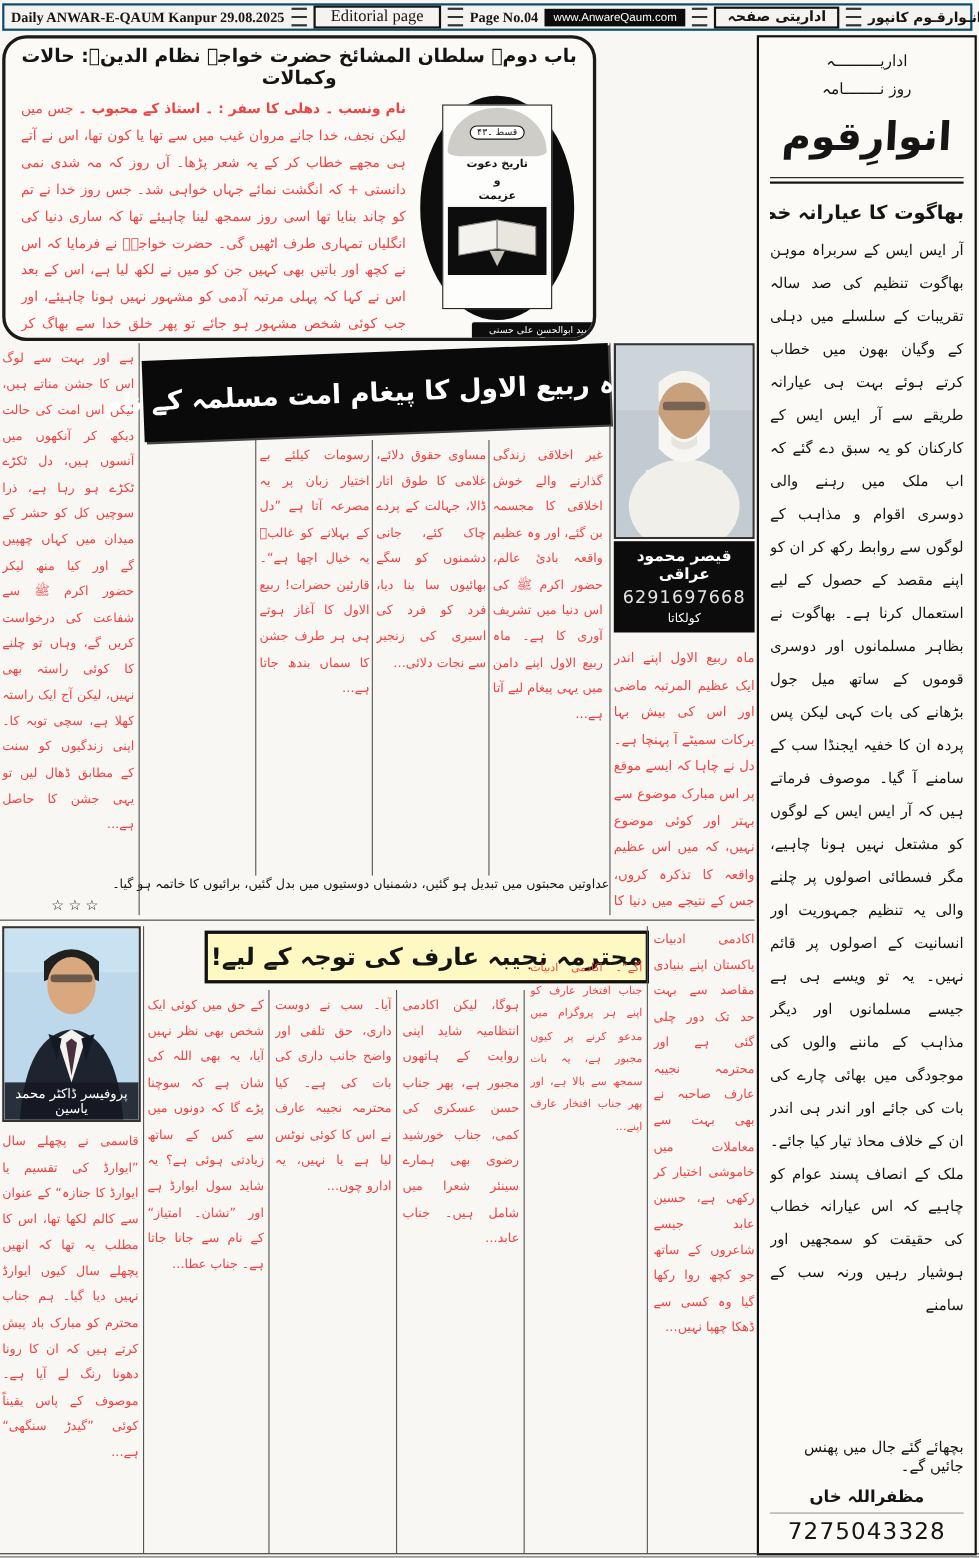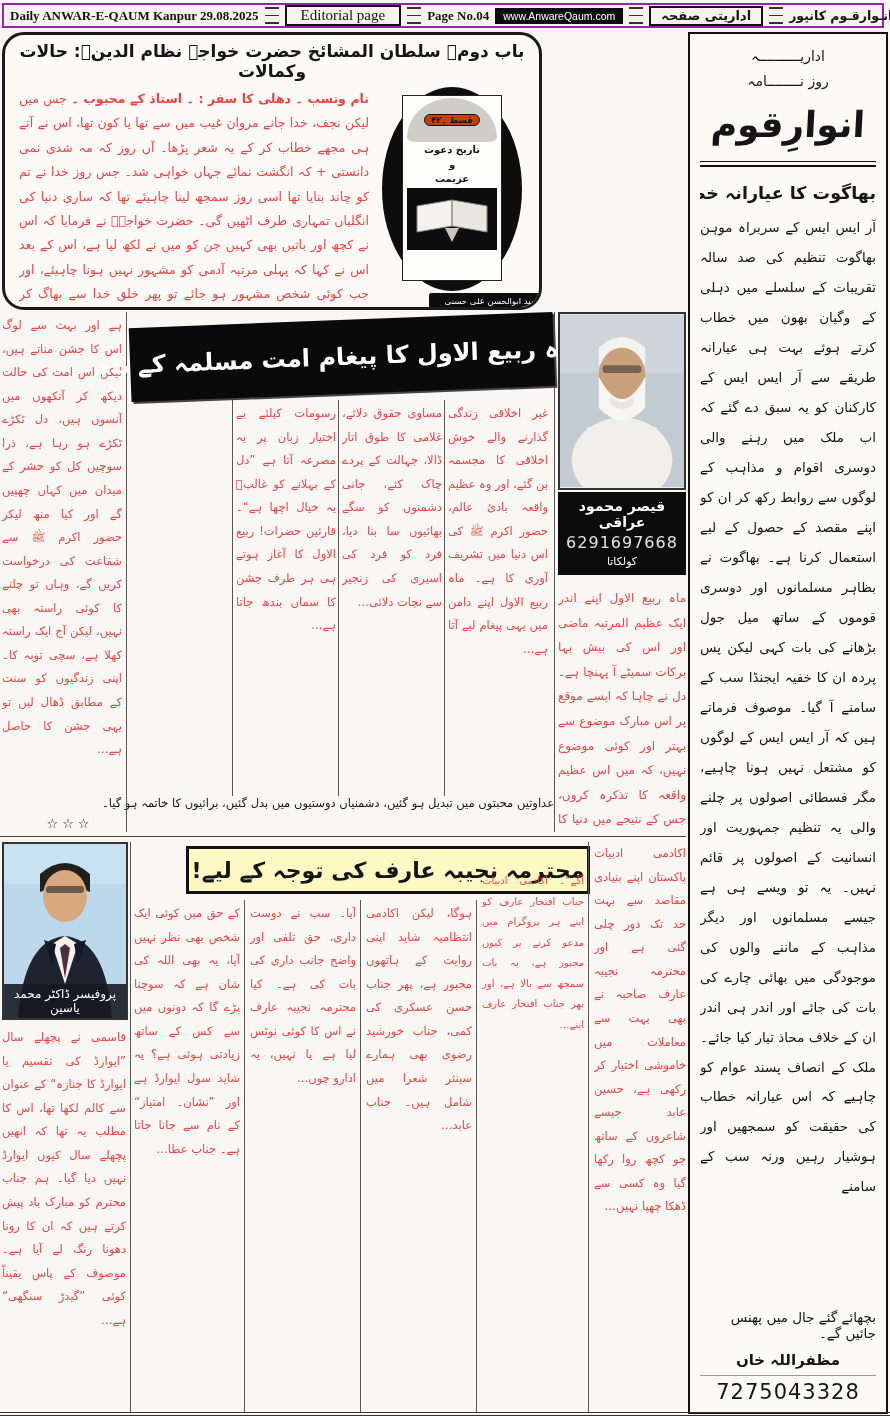--- a/index.html
+++ b/index.html
@@ -6,21 +6,21 @@
   .page{position:relative;width:890px;height:1416px;background:#f8f7f3;overflow:hidden;
         font-family:"DejaVu Sans",sans-serif;color:#151515;}
   .abs{position:absolute;}
   .urdu{direction:rtl;font-family:"DejaVu Sans",sans-serif;}
   .eng{font-family:"Liberation Serif",serif;}
   .col{text-align:justify;overflow:hidden;line-height:2.05;color:#ef4444;}
   .vline{width:1px;background:#555;}
   .hline{height:1px;background:#444;}
 
   
-  .hdr{left:2px;top:3px;width:882px;height:25px;border:2px solid #a21caf;background:#f4f3ef;
+  .hdr{left:2px;top:3px;width:882px;height:25px;border:2px solid #0c4a6e;background:#f4f3ef;
        display:flex;align-items:center;gap:6px;padding:0 6px;box-sizing:border-box;}
   .hdr-sep{width:14px;height:13px;border-top:2px solid #333;border-bottom:2px solid #333;
            background:linear-gradient(#f4f3ef 45%,#333 45%,#333 55%,#f4f3ef 55%);flex:0 0 auto;}
   .hdr-brand{font-weight:bold;font-size:13px;white-space:nowrap;}
   .hdr-box{border:2px solid #111;padding:0 14px;font-size:15px;white-space:nowrap;line-height:17px;}
   .hdr-page{font-weight:bold;font-size:13px;white-space:nowrap;}
   .hdr-web{background:#0c0c0c;color:#fff;font-size:10.5px;padding:2px 8px;white-space:nowrap;
            font-family:"Liberation Sans",sans-serif;}
   .hdr-sec{border:2px solid #111;padding:0 10px;font-weight:bold;font-size:13px;white-space:nowrap;line-height:16px;}
   .hdr-paper{font-size:12.5px;font-weight:bold;white-space:nowrap;}
@@ -44,21 +44,21 @@
            background:#fbfaf6;box-sizing:border-box;padding:6px 14px 8px;overflow:hidden;}
   .feature-h{text-align:center;font-weight:bold;font-size:17px;margin-bottom:6px;}
   .feature-body{font-size:12.5px;line-height:1.95;text-align:justify;}
   .feature-lead{font-weight:bold;}
   .feature-art{float:right;width:146px;height:232px;margin-left:10px;position:relative;}
   .art-ellipse{position:absolute;left:3px;top:0;width:140px;height:204px;background:#0d0d0d;border-radius:50%;}
   .art-panel{position:absolute;left:23px;top:8px;width:100px;height:186px;background:#fdfdfb;
              border:1px solid #222;box-sizing:border-box;overflow:hidden;text-align:center;}
   .art-dome{height:44px;background:#cfcdc7;border-radius:50% 50% 12% 12%/90% 90% 10% 10%;
             display:flex;align-items:center;justify-content:center;margin:2px 4px 0;}
-  .art-ep{background:#c2410c;border:1.5px solid #111;border-radius:9px;font-size:8.5px;padding:0 6px;font-weight:bold;}
+  .art-ep{background:#ffffff;border:1.5px solid #111;border-radius:9px;font-size:8.5px;padding:0 6px;font-weight:normal;}
   .art-title{font-weight:bold;font-size:10px;line-height:1.25;margin-top:2px;}
   .art-book{display:block;margin:2px auto 0;}
   .art-cap{position:absolute;left:6px;bottom:0;width:134px;background:#0d0d0d;color:#fff;font-size:8.5px;
            text-align:center;padding:3px 6px;border-radius:2px;margin-left:44px;}
 
   
   .banner{left:130px;top:320px;width:424px;height:74px;background:#0a0a0a;transform:rotate(-2.2deg);
           display:flex;align-items:center;justify-content:center;box-shadow:2px 2px 0 #444;}
   .banner-t{color:#fff;font-weight:bold;font-size:24px;white-space:nowrap;}
   .author-card{left:558px;top:312px;width:128px;}

